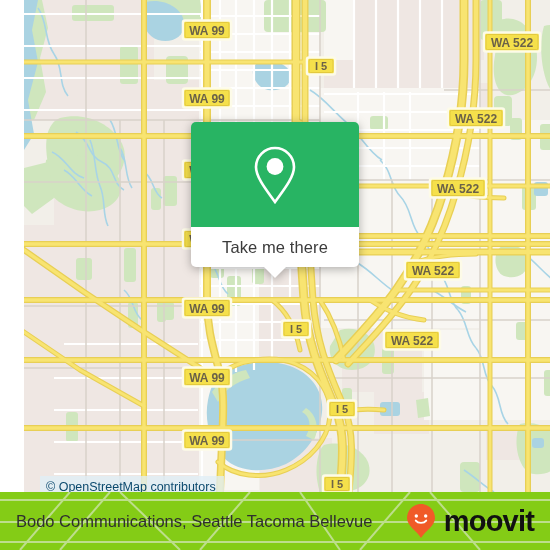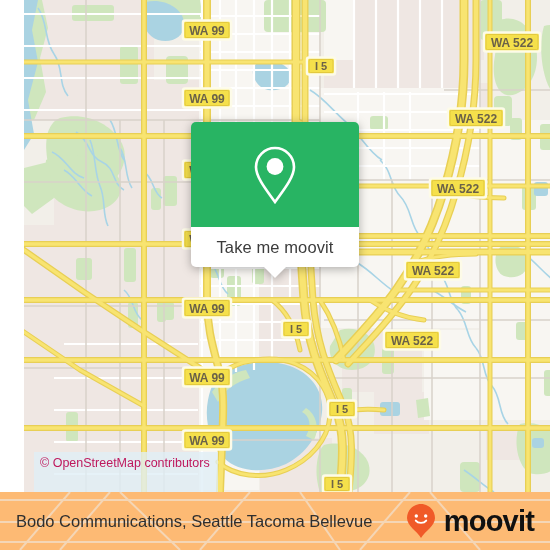--- a/index.html
+++ b/index.html
@@ -36,27 +36,27 @@
   .map svg {
     position: absolute;
     left: 0;
     top: 0;
     display: block;
   }
 
   
   .attribution {
     position: absolute;
-    left: 10px;
+    left: 16px;
     bottom: 0;
-    height: 40px;
+    height: 16px;
     line-height: 22px;
     padding: 0 8px 0 6px;
     background: rgba(223,238,246,0.78);
-    color: #be185d;
+    color: #0c4a6e;
     font-size: 12.5px;
     white-space: nowrap;
     z-index: 40;
   }
 
   
   .callout {
     position: absolute;
     left: 191px;
     top: 122px;
@@ -97,21 +97,21 @@
     border-top: 12px solid #ffffff;
   }
 
   
   .footer {
     position: absolute;
     left: 0;
     top: 492px;
     width: 550px;
     height: 58px;
-    background: #fdba74;
+    background: #84cc16;
     display: flex;
     align-items: center;
     justify-content: space-between;
     padding: 0 16px;
     box-sizing: border-box;
     overflow: hidden;
   }
   .footer-watermark {
     position: absolute;
     left: 0; top: 0;
@@ -511,21 +511,21 @@
   </div>
 
   <div class="callout">
     <div class="callout-head">
       <svg width="52" height="62" viewBox="0 0 52 62">
         <path d="M26 4 C36.5 4 45 12.5 45 23 C45 34 33 48 26 58 C19 48 7 34 7 23 C7 12.5 15.5 4 26 4 Z" fill="none" stroke="#ffffff" stroke-width="2.6"></path>
         <circle cx="26" cy="22.5" r="8.4" fill="#ffffff"></circle>
       </svg>
     </div>
     <div class="callout-foot">
-      <span class="label">Take me moovit</span>
+      <span class="label">Take me there</span>
     </div>
     <div class="callout-tail"></div>
   </div>
 
   <div class="footer">
     <svg class="footer-watermark" width="550" height="58" viewBox="0 0 550 58">
       <g stroke="#ededed" stroke-width="2" fill="none">
         <path d="M20 58 L70 0"></path>
           <path d="M60 58 L110 0"></path>
         <path d="M120 0 L180 58"></path>

